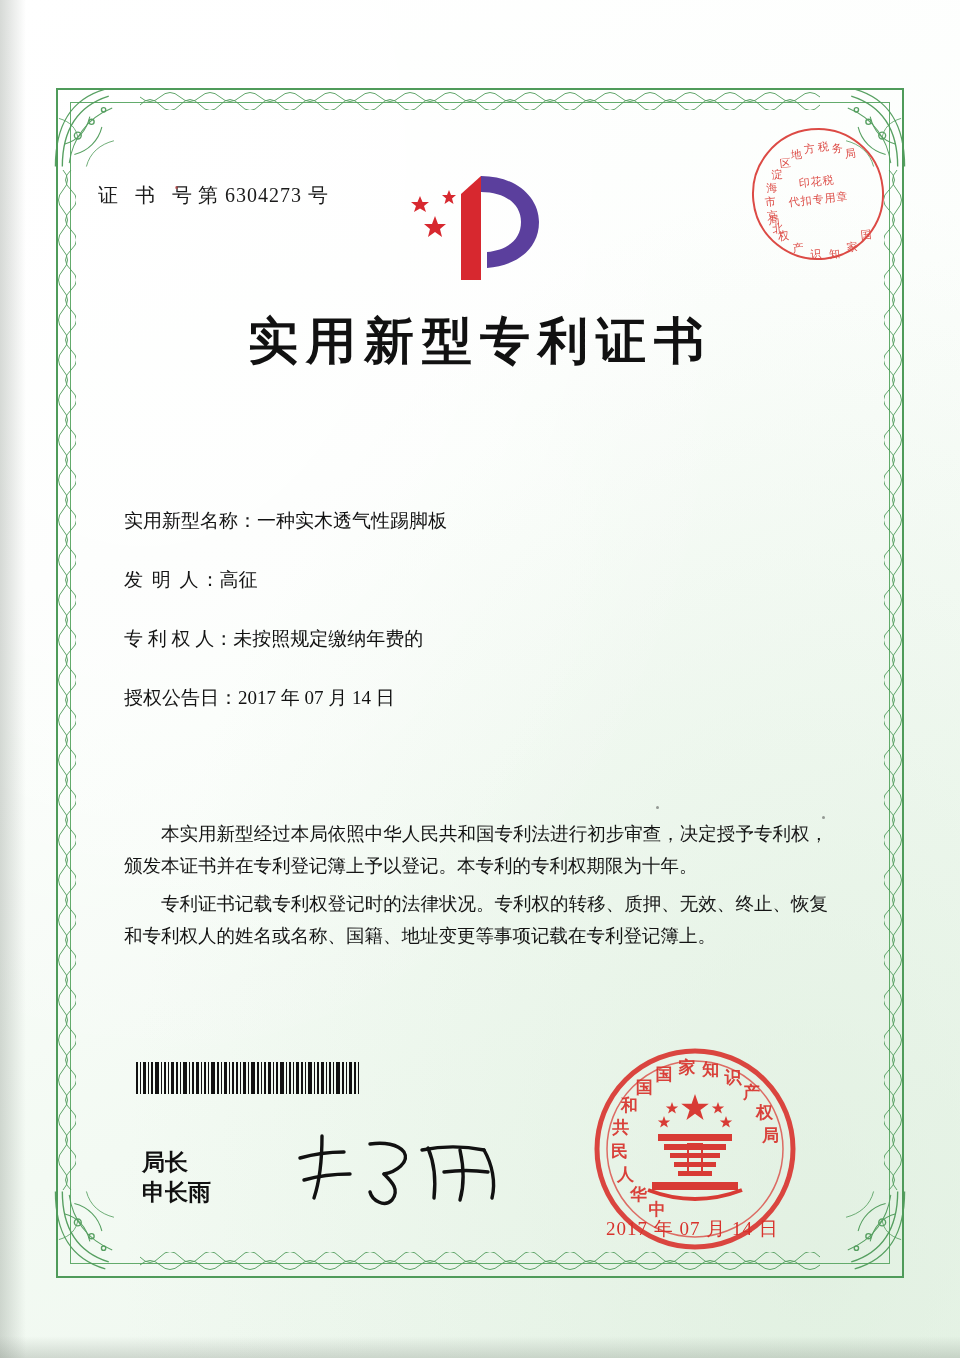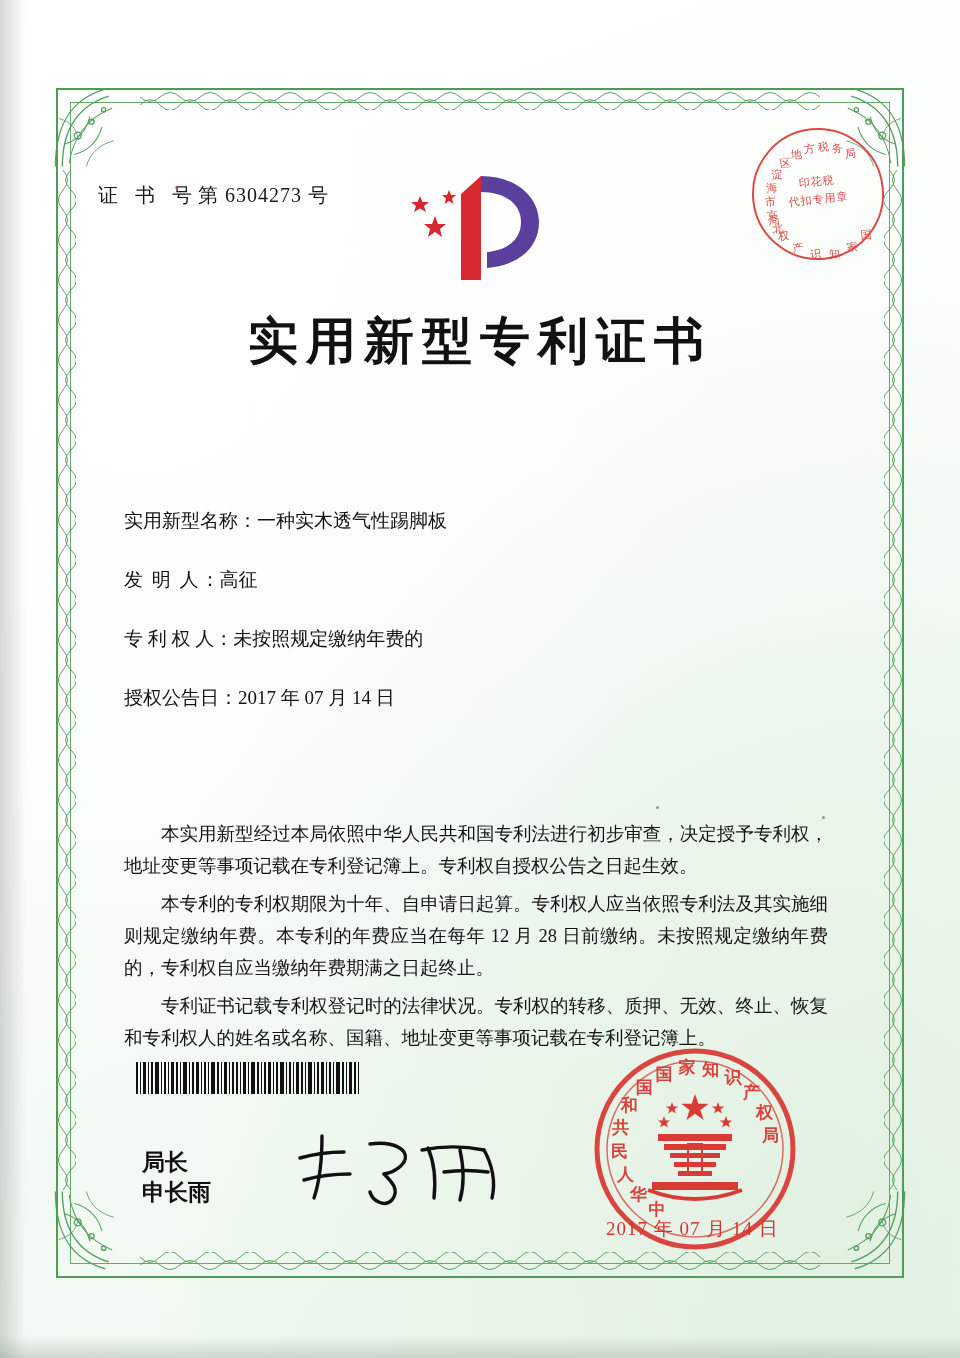--- a/index.html
+++ b/index.html
@@ -410,22 +410,21 @@
     </div>
     <div class="field-row">
       <span class="k">专 利 权 人</span><span>：</span><span class="v">未按照规定缴纳年费的</span>
     </div>
     <div class="field-row">
       <span class="k">授权公告日</span><span>：</span><span class="v">2017 年 07 月 14 日</span>
     </div>
   </div>
 
   <div class="body-text">
-    <p>本实用新型经过本局依照中华人民共和国专利法进行初步审查，决定授予专利权，地址变更等事项记载在专利登记簿上。专利权自授权公告之日起生效。</p>
-    <p>本专利的专利权期限为十年、自申请日起算。专利权人应当依照专利法及其实施细则规定缴纳年费。本专利的年费应当在每年 12 月 28 日前缴纳。未按照规定缴纳年费的，专利权自应当缴纳年费期满之日起终止。</p>
+    <p>本实用新型经过本局依照中华人民共和国专利法进行初步审查，决定授予专利权，颁发本证书并在专利登记簿上予以登记。本专利的专利权期限为十年。</p>
     <p>专利证书记载专利权登记时的法律状况。专利权的转移、质押、无效、终止、恢复和专利权人的姓名或名称、国籍、地址变更等事项记载在专利登记簿上。</p>
   </div>
 
   <div class="barcode">
     <i style="width:2px"></i>
       <i style="width:1px"></i>
       <i style="width:3px"></i>
       <i style="width:1px"></i>
     <i style="width:2px"></i>
       <i style="width:4px"></i>

